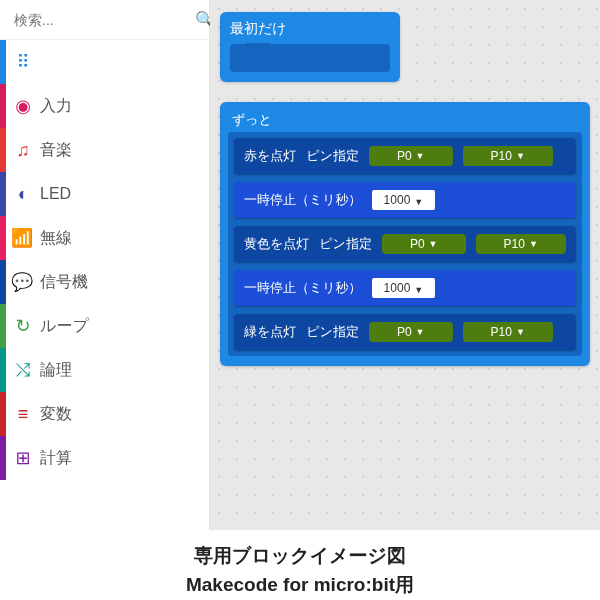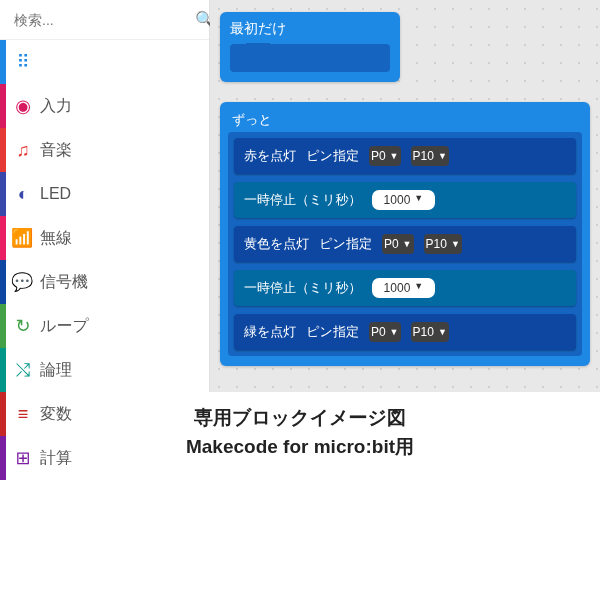--- a/index.html
+++ b/index.html
@@ -1,37 +1,37 @@
 <!DOCTYPE html>
 <html><head>
 <meta charset="utf-8">
 <style>
 *{box-sizing:border-box;margin:0;padding:0;font-family:'Segoe UI',Arial,sans-serif}
 body{width:600px;height:600px;background:#fff;overflow:hidden}
-.app{display:flex;height:392px}
+.app{display:flex;height:530px}
 .sidebar{width:210px;background:#fff;border-right:1px solid #e0e0e0}
 .search{display:flex;align-items:center;padding:10px 14px;border-bottom:1px solid #eee}
 .search input{flex:1;border:none;font-size:14px;color:#999;outline:none}
 .search-icon{color:#aaa;font-size:16px}
 .cats{display:flex;flex-direction:column}
 .cat{display:flex;align-items:center;height:44px;cursor:pointer;border-left:6px solid;font-size:16px;color:#555}
 .cat .ico{width:34px;display:flex;justify-content:center;align-items:center;font-size:18px}
 .cat .lab{flex:1}
 .workspace{flex:1;background:#e8e8e8;background-image:radial-gradient(circle,#d0d0d0 1px,transparent 1px);background-size:18px 18px;padding:12px 10px;position:relative}
 .hat{background:#1e88e5;border-radius:6px;padding:6px 10px 10px;color:#fff;font-size:14px;width:180px;margin-bottom:20px;box-shadow:0 1px 3px rgba(0,0,0,.2)}
 .hat .top{height:22px;display:flex;align-items:center;font-weight:500}
 .hat .slot{background:#1565c0;height:28px;border-radius:4px;margin-top:4px;position:relative}
 .hat .slot::before{content:"";position:absolute;left:16px;top:-1px;width:24px;height:8px;background:#1565c0;border-radius:0 0 4px 4px}
 .loop{background:#1e88e5;border-radius:6px;padding:6px 8px 10px;color:#fff;font-size:13px;box-shadow:0 1px 3px rgba(0,0,0,.2)}
 .loop .top{height:24px;display:flex;align-items:center;padding-left:4px;font-weight:500}
 .stack{background:#1565c0;border-radius:4px;padding:6px 6px;display:flex;flex-direction:column;gap:8px}
 .blk{background:#0d47a1;border-radius:4px;padding:8px 10px;display:flex;align-items:center;gap:10px;font-size:13px;color:#fff;box-shadow:0 1px 2px rgba(0,0,0,.3)}
-.blk.pause{background:#0369a1}
-.pill{background:#fff;color:#333;border-radius:7px;padding:3px 12px;font-size:12px;display:flex;align-items:flex-start;gap:4px}
-.dd{background:#404040;color:#fff;border-radius:4px;padding:3px 2px;font-size:12px;display:flex;align-items:center;gap:4px}
+.blk.pause{background:#1d4ed8}
+.pill{background:#fff;color:#333;border-radius:2px;padding:3px 12px;font-size:12px;display:flex;align-items:flex-end;gap:4px}
+.dd{background:#4d7c0f;color:#fff;border-radius:4px;padding:3px 28px;font-size:12px;display:flex;align-items:center;gap:4px}
 .arrow{font-size:9px}
 .caption{text-align:center;padding:12px 0;font-weight:700;font-size:19px;line-height:1.5;color:#222}
 </style>
 </head>
 <body>
 
 <div class="app">
   <div class="sidebar">
     <div class="search">
       <input placeholder="検索..." style="">

